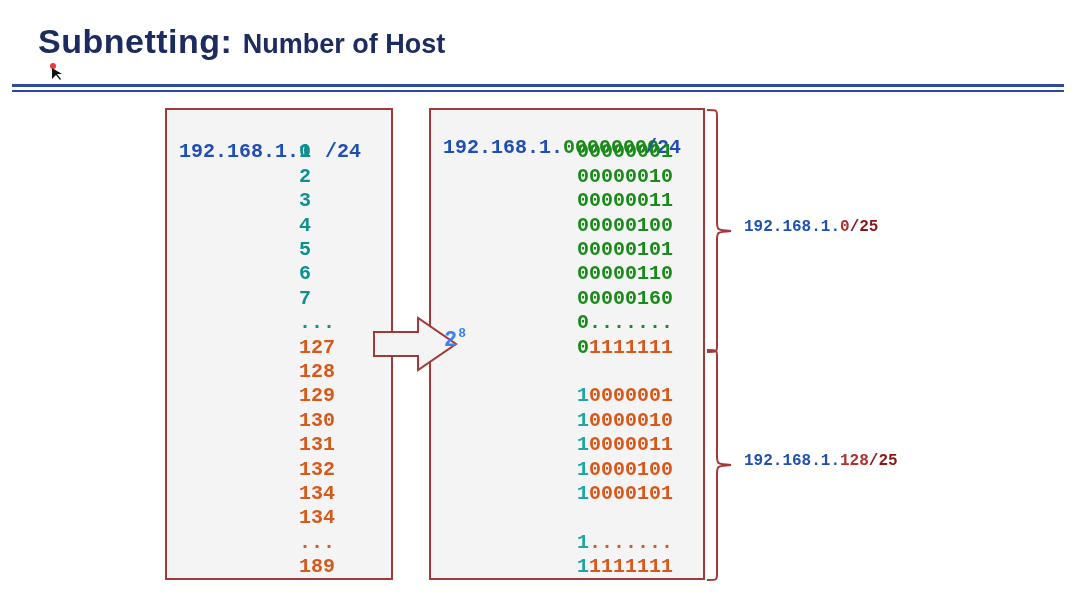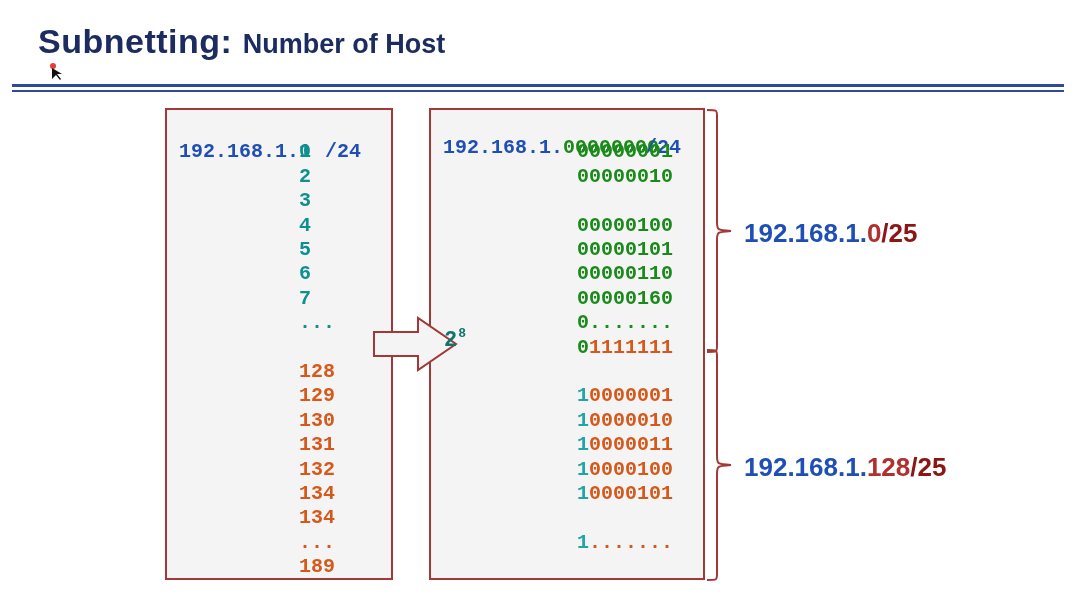--- a/index.html
+++ b/index.html
@@ -101,33 +101,33 @@
     top: 314px;
     pointer-events: none;
   }
   .arrow svg rect, .arrow svg polygon {
     fill:#f4f4f4; stroke:#a23939; stroke-width:2;
   }
   .power {
     position:absolute;
     left:444px; top:327px;
     font-family: Consolas, "Courier New", monospace;
-    font-size:22px; font-weight:bold; color:#0f766e;
+    font-size:22px; font-weight:bold; color:#3b82f6;
   }
   .power sup { font-size:13px; position:relative; top:-1px; margin-left:1px; }
 
   
   .bracket-svg { position:absolute; overflow:visible; pointer-events:none; }
   .bracket-svg path { fill:none; stroke:#a23939; stroke-width:2; }
 
   
   .anno {
     position:absolute;
-    font-family: Liberation Sans, sans-serif;
-    font-size:26px; font-weight:bold;
+    font-family: Liberation Mono, monospace;
+    font-size:16px; font-weight:bold;
     white-space:nowrap;
   }
 
   
   .cursor .pin circle { fill:#ef3a3a; }
 </style>
 </head>
 <body>
 
 <div class="stage">
@@ -152,39 +152,43 @@
   <div id="box-left" class="box">
       <div class="row" style="top: 6px; margin-top: 24px;"><span class="l-prefix net-blue">192.168.1.</span><span class="teal">0</span><span class="l-cidr net-blue">/24</span></div>
       <div class="row" style="top: 30.4px;"><span class="l-indent"></span><span class="teal">1</span></div>
       <div class="row" style="top: 54.8px;"><span class="l-indent"></span><span class="teal">2</span></div>
       <div class="row" style="top: 79.2px;"><span class="l-indent"></span><span class="teal">3</span></div>
       <div class="row" style="top: 103.6px;"><span class="l-indent"></span><span class="teal">4</span></div>
       <div class="row" style="top: 128px;"><span class="l-indent"></span><span class="teal">5</span></div>
       <div class="row" style="top: 152.4px;"><span class="l-indent"></span><span class="teal">6</span></div>
       <div class="row" style="top: 176.8px;"><span class="l-indent"></span><span class="teal">7</span></div>
       <div class="row" style="top: 201.2px;"><span class="l-indent"></span><span class="teal">...</span></div>
+      <div class="row" style="top: 225.6px;"><span class="l-indent"></span><span class="host-teal">127</span></div>
       <div class="row" style="top: 250px;"><span class="l-indent"></span><span class="host-teal">128</span></div>
       <div class="row" style="top: 274.4px;"><span class="l-indent"></span><span class="host-teal">129</span></div>
       <div class="row" style="top: 298.8px;"><span class="l-indent"></span><span class="host-teal">130</span></div>
       <div class="row" style="top: 323.2px;"><span class="l-indent"></span><span class="host-teal">131</span></div>
       <div class="row" style="top: 347.6px;"><span class="l-indent"></span><span class="host-teal">132</span></div>
       <div class="row" style="top: 372px;"><span class="l-indent"></span><span class="host-teal">134</span></div>
       <div class="row" style="top: 396.4px;"><span class="l-indent"></span><span class="host-teal">134</span></div>
       <div class="row" style="top: 420.8px;"><span class="l-indent"></span><span class="host-teal">...</span></div>
       <div class="row" style="top: 445.2px;"><span class="l-indent"></span><span class="host-teal">189</span></div>
     </div>
 
   <div id="box-right" class="box">
       <div class="row" style="top: 9px; margin-top: 17px;"><span class="r-prefix net-blue">192.168.1.</span><span class="green-bit">0</span><span class="green-bit">0000000</span><span class="r-cidr net-blue">/24</span></div>
       <div class="row" style="top: 30.4px;">
         <span class="r-indent"><span class="green-bit">0</span><span class="green-bit">0000001</span></span>
       </div>
       <div class="row" style="top: 54.8px;">
         <span class="r-indent"><span class="green-bit">0</span><span class="green-bit">0000010</span></span>
       </div>
+      <div class="row" style="top: 79.2px;">
+        <span class="r-indent"><span class="green-bit">0</span><span class="green-bit">0000011</span></span>
+      </div>
       <div class="row" style="top: 103.6px;">
         <span class="r-indent"><span class="green-bit">0</span><span class="green-bit">0000100</span></span>
       </div>
       <div class="row" style="top: 128px; text-align: right;">
         <span class="r-indent"><span class="green-bit">0</span><span class="green-bit">0000101</span></span>
       </div>
       <div class="row" style="top: 152.4px;">
         <span class="r-indent"><span class="green-bit">0</span><span class="green-bit">0000110</span></span>
       </div>
       <div class="row" style="top: 176.8px;">
@@ -206,20 +210,23 @@
         <span class="r-indent"><span class="teal-bit">1</span><span class="orange-bit">0000011</span></span>
       </div>
       <div class="row" style="top: 347.6px;">
         <span class="r-indent"><span class="teal-bit">1</span><span class="orange-bit">0000100</span></span>
       </div>
       <div class="row" style="top: 372px;">
         <span class="r-indent"><span class="teal-bit">1</span><span class="orange-bit">0000101</span></span>
       </div>
       <div class="row" style="top: 420.8px;">
         <span class="r-indent"><span class="teal-bit">1</span><span class="orange-bit">.......</span></span>
+      </div>
+      <div class="row" style="top: 445.2px;">
+        <span class="r-indent"><span class="teal-bit">1</span><span class="orange-bit">1111111</span></span>
       </div>
     </div>
 
   <div class="arrow">
     <svg width="90" height="60" viewBox="0 0 90 60">
       <polygon points="4,18 48,18 48,4 86,30 48,56 48,42 4,42"></polygon>
     </svg>
   </div>
   <div class="power mono">
     <span>2</span><sup>8</sup>

